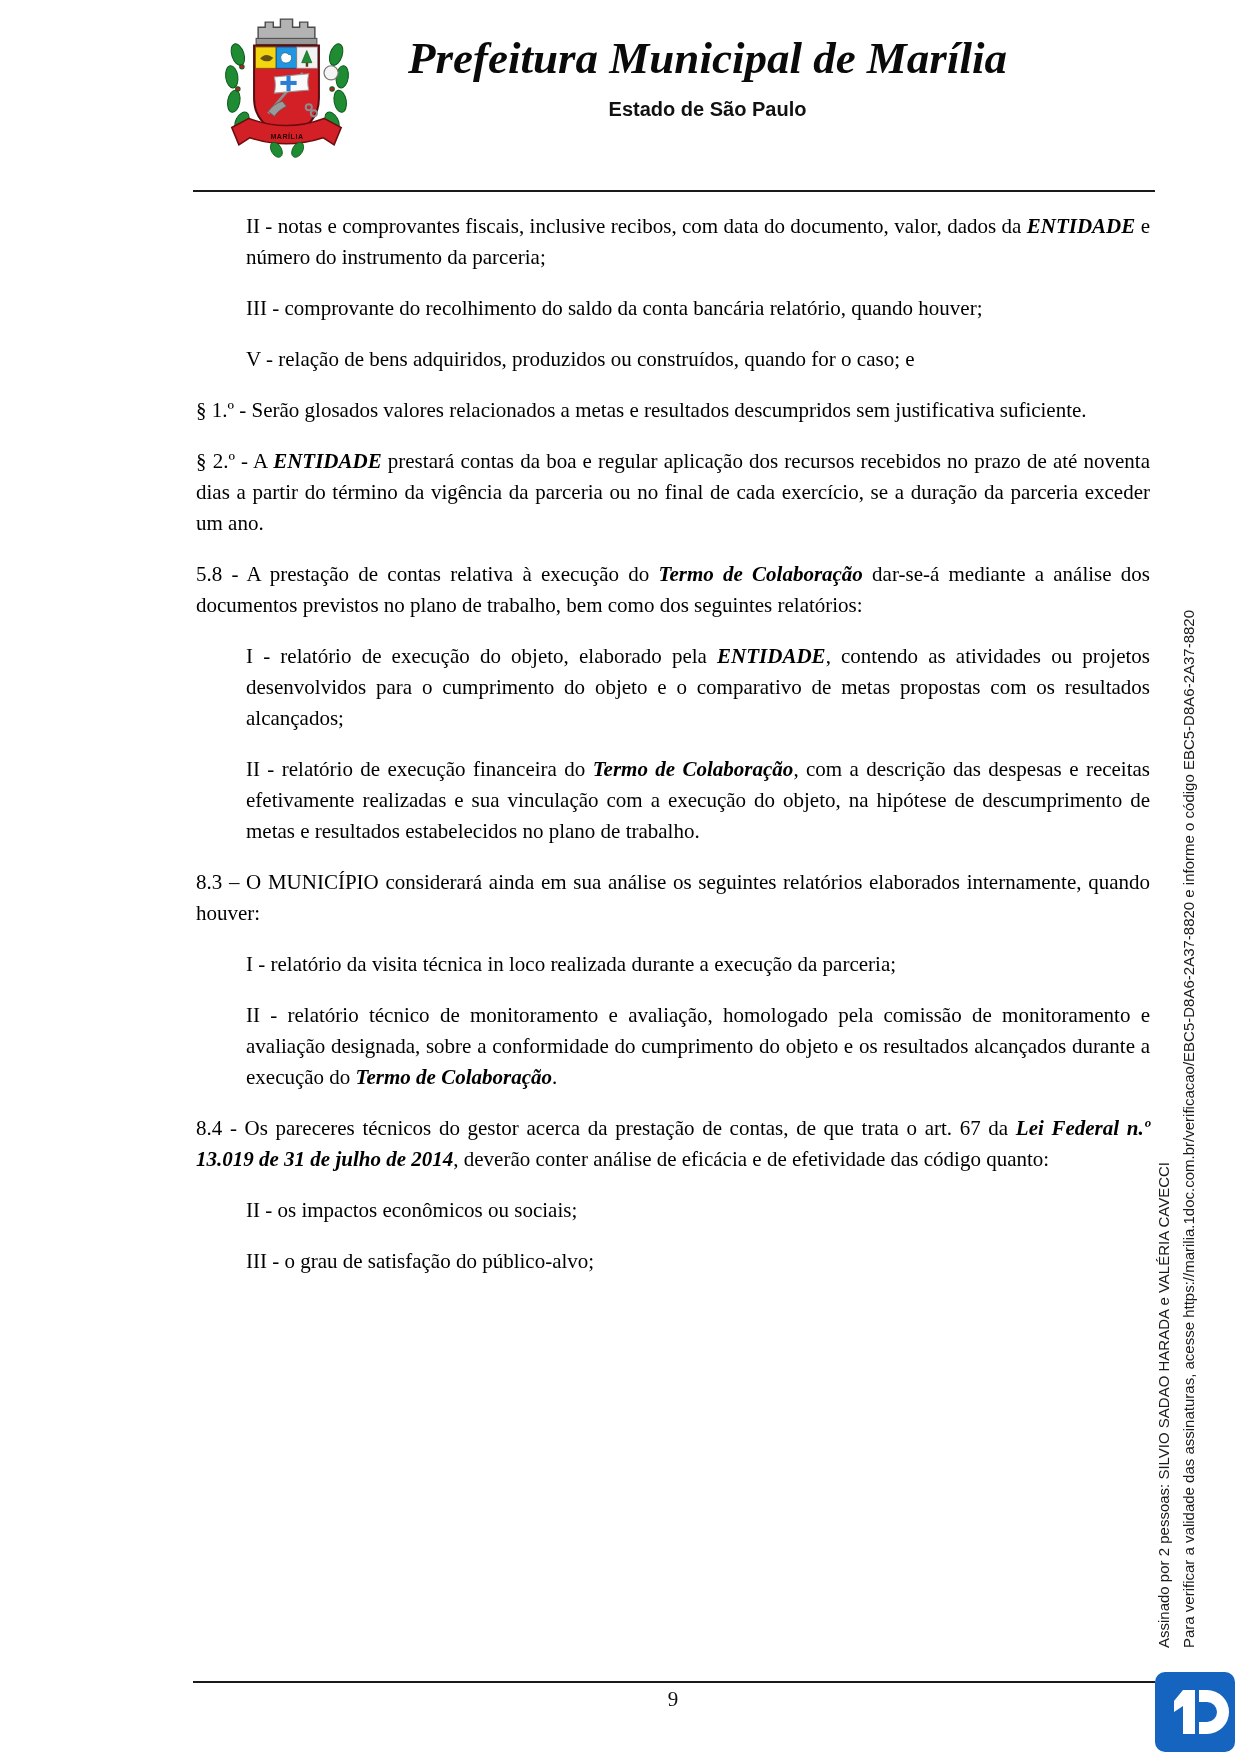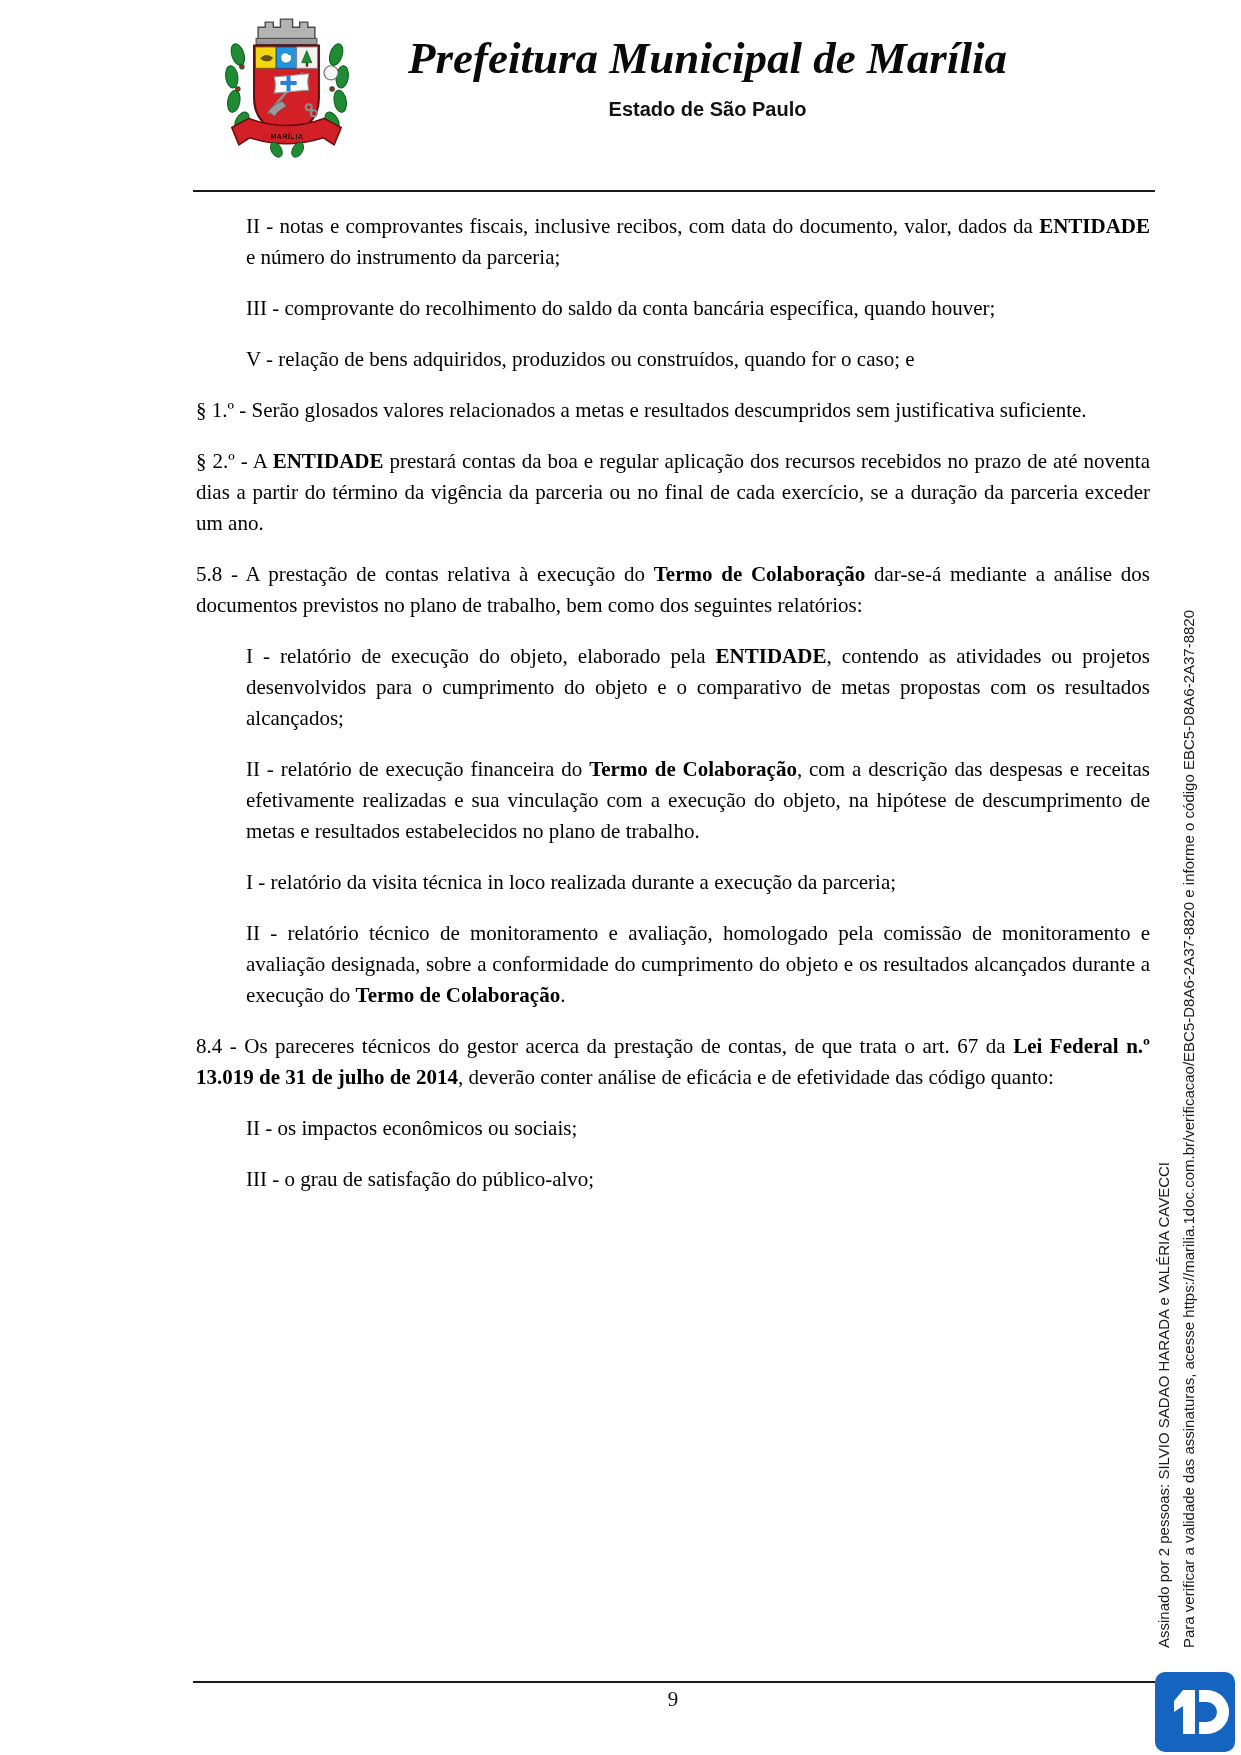--- a/index.html
+++ b/index.html
@@ -29,21 +29,21 @@
   .rule-top{top:190px;}
   .rule-bottom{top:1681px;}
   
   .doc-body{
     position:absolute;left:196px;top:211px;width:954px;
     font-size:21px;line-height:31px;
     text-align:justify;
   }
   .doc-body p{margin:0 0 20px 0;}
   .doc-body p.indent{margin-left:50px;}
-  .doc-body b{font-weight:bold;}
+  .doc-body b{font-weight:bold;font-style:italic;}
   
   .page-number{
     position:absolute;left:196px;top:1687px;width:954px;
     text-align:center;font-size:21px;color:#111;
   }
   
   .vertical-strip{
     position:absolute;left:1151px;top:1648px;
     width:1082px;
     transform:rotate(-90deg);
@@ -116,27 +116,28 @@
     <div class="header-text">
       <div class="doc-title">Prefeitura Municipal de Marília</div>
       <div class="doc-subtitle">Estado de São Paulo</div>
     </div>
   </header>
 
   <div class="rule rule-top"></div>
 
   <main class="doc-body">
       <p class="indent"><span>II - notas e comprovantes fiscais, inclusive recibos, com data do documento, valor, dados da </span><b>ENTIDADE</b><span> e número do instrumento da parceria;</span></p>
-      <p class="indent"><span>III - comprovante do recolhimento do saldo da conta bancária específica, quando houver;</span></p>
+      <p class="indent"><span>III - comprovante do recolhimento do saldo da conta bancária relatório, quando houver;</span></p>
       <p class="indent"><span>V - relação de bens adquiridos, produzidos ou construídos, quando for o caso; e</span></p>
       <p class=""><span>§ 1.º - Serão glosados valores relacionados a metas e resultados descumpridos sem justificativa suficiente.</span></p>
       <p class=""><span>§ 2.º - A </span><b>ENTIDADE</b><span> prestará contas da boa e regular aplicação dos recursos recebidos no prazo de até noventa dias a partir do término da vigência da parceria ou no final de cada exercício, se a duração da parceria exceder um ano.</span></p>
       <p class=""><span>5.8 - A prestação de contas relativa à execução do </span><b>Termo de Colaboração</b><span> dar-se-á mediante a análise dos documentos previstos no plano de trabalho, bem como dos seguintes relatórios:</span></p>
       <p class="indent"><span>I - relatório de execução do objeto, elaborado pela </span><b>ENTIDADE</b><span>, contendo as atividades ou projetos desenvolvidos para o cumprimento do objeto e o comparativo de metas propostas com os resultados alcançados;</span></p>
       <p class="indent"><span>II - relatório de execução financeira do </span><b>Termo de Colaboração</b><span>, com a descrição das despesas e receitas efetivamente realizadas e sua vinculação com a execução do objeto, na hipótese de descumprimento de metas e resultados estabelecidos no plano de trabalho.</span></p>
+      <p class=""><span>8.3 – O MUNICÍPIO considerará ainda em sua análise os seguintes relatórios elaborados internamente, quando houver:</span></p>
       <p class="indent"><span>I - relatório da visita técnica in loco realizada durante a execução da parceria;</span></p>
       <p class="indent"><span>II - relatório técnico de monitoramento e avaliação, homologado pela comissão de monitoramento e avaliação designada, sobre a conformidade do cumprimento do objeto e os resultados alcançados durante a execução do </span><b>Termo de Colaboração</b><span>.</span></p>
       <p class=""><span>8.4 - Os pareceres técnicos do gestor acerca da prestação de contas, de que trata o art. 67 da </span><b>Lei Federal n.º 13.019 de 31 de julho de 2014</b><span>, deverão conter análise de eficácia e de efetividade das código quanto:</span></p>
       <p class="indent"><span>II - os impactos econômicos ou sociais;</span></p>
       <p class="indent"><span>III - o grau de satisfação do público-alvo;</span></p>
     </main>
 
   <div class="rule rule-bottom"></div>
   <div class="page-number">9</div>
 

